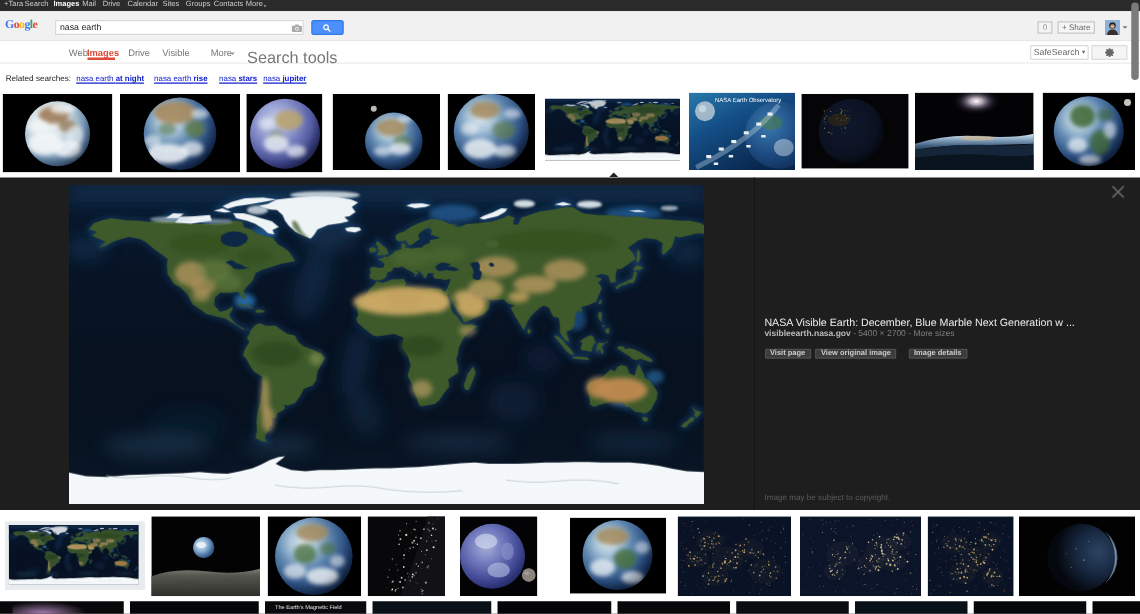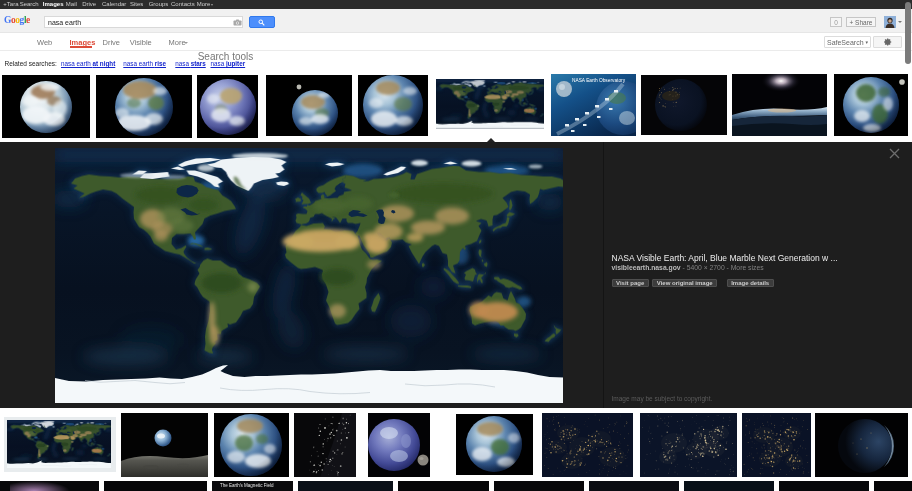--- a/index.html
+++ b/index.html
@@ -34,27 +34,27 @@
 <div class="abs" style="left:830px;top:17px;width:12px;height:10px;border:1px solid #c6c6c6;background:#f5f5f5;font-size:6.5px;color:#999;text-align:center;line-height:9.5px">0</div>
 <div class="abs" style="left:846px;top:17px;width:30px;height:10px;border:1px solid #c6c6c6;background:#f5f5f5;font-size:6.5px;color:#666;text-align:center;line-height:9px">+ Share</div>
 <svg class="abs" style="left:884px;top:16px" width="12" height="12">
     <rect width="12" height="12" fill="#8fb0d8"></rect>
     <circle cx="6" cy="4.4" r="2.6" fill="#2e2420"></circle>
     <path d="M1.5,12 Q2,7.5 6,7.5 Q10,7.5 10.5,12 Z" fill="#3a2e28"></path>
     <circle cx="6" cy="5" r="1.7" fill="#caa68c"></circle>
   </svg>
 <div class="abs" style="left:898px;top:21px;width:0;height:0;border-left:2px solid transparent;border-right:2px solid transparent;border-top:2px solid #777"></div>
 <div class="abs" style="left:0;top:33px;width:912px;height:18px;background:#fff;border-bottom:1px solid #ebebeb"></div>
-<div class="abs" style="left:37px;top:37.5px;font-size:7.5px;color:#777">Web</div>
+<div class="abs" style="left:55px;top:37.5px;font-size:7.5px;color:#777">Web</div>
 <div class="abs" style="left:69.5px;top:37.5px;font-size:7.5px;color:#dd4b39;font-weight:bold">Images</div>
 <div class="abs" style="left:69.5px;top:46.4px;width:22.5px;height:1.5px;background:#dd4b39"></div>
 <div class="abs" style="left:102.5px;top:37.5px;font-size:7.5px;color:#777">Drive</div>
 <div class="abs" style="left:129.8px;top:37.5px;font-size:7.5px;color:#777">Visible</div>
 <div class="abs" style="left:168.5px;top:37.5px;font-size:7.5px;color:#777">More</div>
-<div class="abs" style="left:197.7px;top:51px;font-size:10px;color:#777">Search tools</div>
+<div class="abs" style="left:197.7px;top:38px;font-size:13px;color:#777">Search tools</div>
 <div class="abs" style="left:184px;top:41.5px;width:0;height:0;border-left:2px solid transparent;border-right:2px solid transparent;border-top:2.5px solid #999"></div>
 <div class="abs" style="left:824px;top:36px;width:47px;height:12px;border:1px solid #dcdcdc;background:#fff;border-radius:1px;font-size:7px;color:#666;text-align:center;line-height:11px">SafeSearch&nbsp;<span style="font-size:5px;vertical-align:1px">▾</span></div>
 <div class="abs" style="left:873px;top:36px;width:29px;height:12px;border:1px solid #dcdcdc;background:#f5f5f5;border-radius:1px"></div>
 <svg class="abs" style="left:884px;top:38px" width="8" height="8" viewBox="0 0 16 16">
     <path fill="#666" d="M8 4.5A3.5 3.5 0 1 0 8 11.5 3.5 3.5 0 0 0 8 4.5zm0 5.3A1.8 1.8 0 1 1 8 6.2a1.8 1.8 0 0 1 0 3.6zM14.5 9.2V6.8l-1.9-.3a4.8 4.8 0 0 0-.5-1.2l1.1-1.5-1.7-1.7-1.5 1.1c-.4-.2-.8-.4-1.2-.5L8.5 1h-2.4l-.3 1.9c-.4.1-.8.3-1.2.5L3.1 2.1 1.4 3.8l1.1 1.5c-.2.4-.4.8-.5 1.2l-1.9.3v2.4l1.9.3c.1.4.3.8.5 1.2l-1.1 1.5 1.7 1.7 1.5-1.1c.4.2.8.4 1.2.5l.3 1.9h2.4l.3-1.9c.4-.1.8-.3 1.2-.5l1.5 1.1 1.7-1.7-1.1-1.5c.2-.4.4-.8.5-1.2l1.9-.3z"></path>
   </svg>
 <div class="abs" style="left:4.5px;top:60px;font-size:6.5px;color:#222">Related searches:</div>
 <div class="abs" style="left:61px;top:60px;font-size:6.3px;color:#1122cc;text-decoration:underline">nasa earth <b>at night</b></div>
 <div class="abs" style="left:123.3px;top:60px;font-size:6.3px;color:#1122cc;text-decoration:underline">nasa earth <b>rise</b></div>
 <div class="abs" style="left:175.3px;top:60px;font-size:6.3px;color:#1122cc;text-decoration:underline">nasa <b>stars</b></div>
@@ -890,21 +890,21 @@
 <ellipse cx="833" cy="31" rx="20" ry="6" fill="#e8f0f4" opacity="0.9"></ellipse>
 <ellipse cx="729" cy="30" rx="17" ry="6" fill="#e8f0f4" opacity="0.9"></ellipse>
 <ellipse cx="961" cy="37" rx="14" ry="4" fill="#dce8ee" opacity="0.7"></ellipse>
 <ellipse cx="410" cy="16" rx="56" ry="6" fill="#e8f0f4" opacity="0.8"></ellipse>
 </g>
 </svg>
   </div>
 <svg class="abs" style="left:888px;top:147px" width="13" height="13">
     <path d="M2,2 L11,11 M11,2 L2,11" stroke="#6d6d6d" stroke-width="1.3"></path>
   </svg>
-<div class="abs" style="left:611.5px;top:253px;font-size:8.5px;color:#eee;white-space:nowrap">NASA Visible Earth: April, Blue Marble Next Generation w ...</div>
+<div class="abs" style="left:611.5px;top:253px;font-size:8.5px;color:#eee;white-space:nowrap">NASA Visible Earth: December, Blue Marble Next Generation w ...</div>
 <div class="abs" style="left:611.5px;top:264px;font-size:6.8px;color:#818181;white-space:nowrap"><b style="color:#bbb">visibleearth.nasa.gov</b> - 5400 × 2700 - More sizes</div>
 <div class="abs" style="left:611.5px;top:278.5px;height:8.5px;background:#3c3c3c;border:1px solid #4e4e4e;font-size:6px;font-weight:bold;color:#ccc;line-height:7.5px;padding:0 3.5px;border-radius:1px;white-space:nowrap">Visit page</div>
 <div class="abs" style="left:652.3px;top:278.5px;height:8.5px;background:#3c3c3c;border:1px solid #4e4e4e;font-size:6px;font-weight:bold;color:#ccc;line-height:7.5px;padding:0 3.5px;border-radius:1px;white-space:nowrap">View original image</div>
 <div class="abs" style="left:726.7px;top:278.5px;height:8.5px;background:#3c3c3c;border:1px solid #4e4e4e;font-size:6px;font-weight:bold;color:#ccc;line-height:7.5px;padding:0 3.5px;border-radius:1px;white-space:nowrap">Image details</div>
 <div class="abs" style="left:611.5px;top:395px;font-size:6.5px;color:#5c5c5c">Image may be subject to copyright.</div>
 <div class="abs" style="left:3.5px;top:417px;width:112px;height:55px;background:#e8ecee"></div>
 <div class="abs" style="left:7px;top:420px;width:104px;height:48px">
     <svg viewBox="0 0 1017 511" width="104" height="48" preserveAspectRatio="none" style="display:block">
 <defs>
     <filter id="ub2" x="-30%" y="-30%" width="160%" height="160%">

